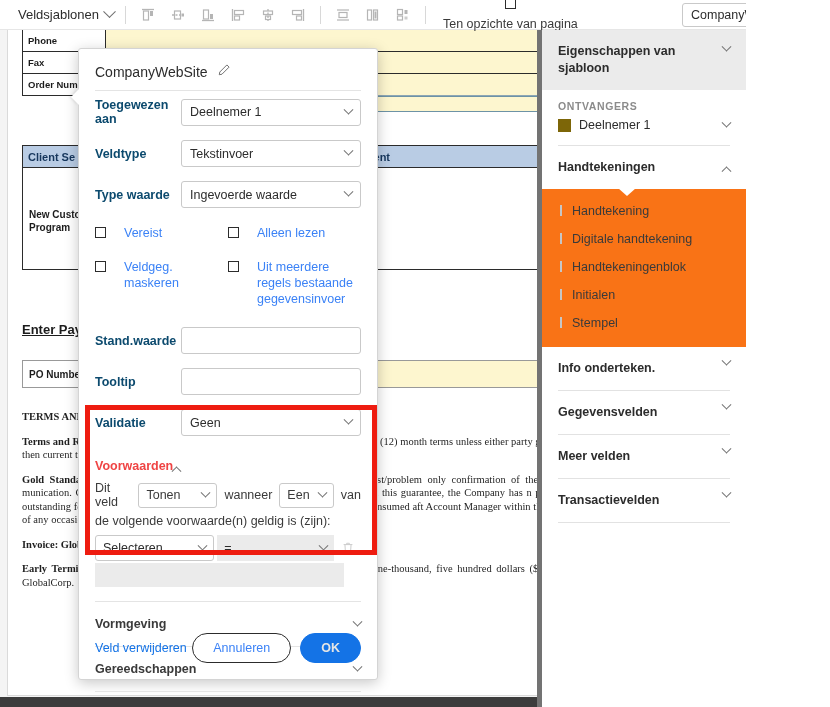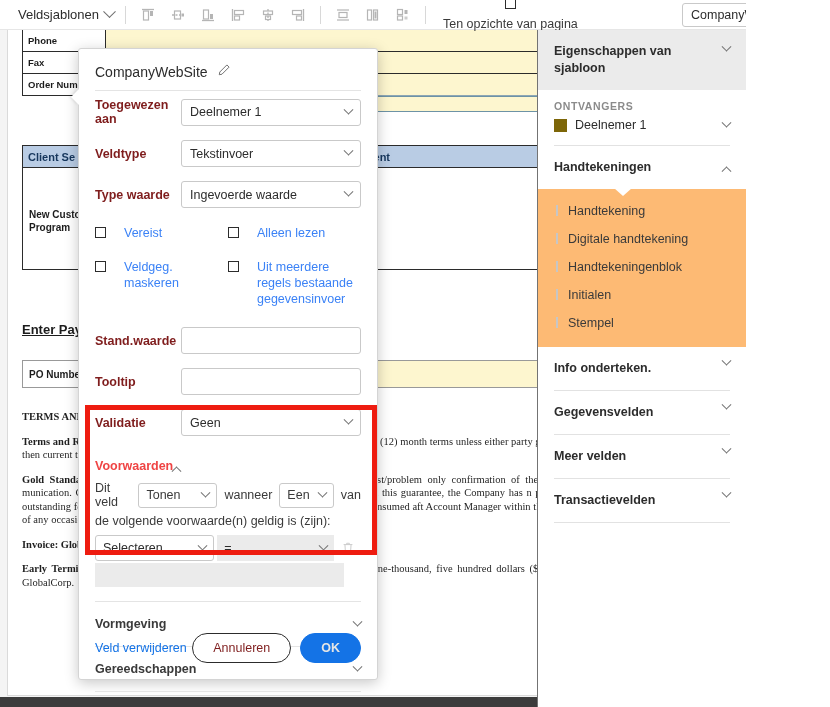--- a/index.html
+++ b/index.html
@@ -242,21 +242,21 @@
     border-left:4px solid transparent;border-right:4px solid transparent;
     border-bottom:5px solid #5a5a5a;
   }
 
   
   .rpanel {
     position: absolute;
     top: 30px; right: 0;
     width: 209px; height: 677px;
     background: #ffffff;
-    border-left: 1px solid #737373;
+    border-left: 5px solid #737373;
     z-index: 6;
     font-size: 12.5px;
   }
   .rp-section {
     padding: 13px 16px 13px 16px;
     display: flex; align-items: flex-start; justify-content: space-between;
     font-weight: bold; color: #2c2c2c;
     line-height: 17px;
     cursor: default;
   }
@@ -270,21 +270,21 @@
   .rp-recipient {
     padding: 3px 16px 13px 16px;
     display: flex; align-items: center; gap: 8px;
     color: #2c2c2c; font-size: 12.5px;
     justify-content: space-between;
   }
   .rp-recipient .left { display:flex; align-items:center; gap:8px; }
   .swatch {
     width: 13px; height: 13px; background: #7d6608; flex: none;
   }
-  .rp-list { background: #fdba74; padding: 8px 0 10px 0; position: relative; }
+  .rp-list { background: #f97316; padding: 8px 0 10px 0; position: relative; }
   .rp-item {
     padding: 7px 16px 7px 30px;
     color: #3a3a3a; font-size: 12.5px;
     position: relative; cursor: default;
   }
   .rp-item::before {
     content: "";
     position: absolute; left: 18px; top: 8px;
     width: 2px; height: 11px;
     background: #c6c6c6;
@@ -315,21 +315,21 @@
     padding: 14px 16px 10px 16px;
     font-size: 14px; color: #2c2c2c;
   }
   .dlg-hr { height: 1px; background: #e4e4e4; margin: 0 16px; }
 
   .row {
     display: flex; align-items: center;
     padding: 7px 16px;
     gap: 10px;
   }
-  .row .lbl { width: 76px; font-size: 12.5px; font-weight: bold; color: #7f1d1d; flex: none; }
+  .row .lbl { width: 76px; font-size: 12.5px; font-weight: bold; color: #0c4a6e; flex: none; }
   .ctrl {
     flex: 1; height: 27px;
     border: 1px solid #c9c9c9; border-radius: 3px;
     background: #fff;
     display: flex; align-items: center; justify-content: space-between;
     padding: 0 8px;
     font-size: 12.5px; color: #2c2c2c;
   }
   .ctrl.plain { justify-content: flex-start; }
 
@@ -418,21 +418,21 @@
   }
   .link-del {
     color: #1473e6; font-size: 12.5px; cursor: default;
   }
   .btns { display: flex; gap: 9px; }
   .btn {
     height: 30px; border-radius: 15px;
     display: flex; align-items: center; justify-content: center;
     padding: 0 20px; font-size: 12.5px;
   }
-  .btn.ghost { border: 1.6px solid #2c2c2c; color: #7f1d1d; background: #fff; }
+  .btn.ghost { border: 1.6px solid #2c2c2c; color: #3b82f6; background: #fff; }
   .btn.primary { background: #1473e6; color: #e5e5e5; border: 1.6px solid #1473e6; font-weight: bold;}
 
   .pencil { color: #6b6b6b; }
 
   .dlg-pointer {
     position: absolute;
     left: -8px; top: 40px;
     width: 0; height: 0;
     border-top: 8px solid transparent;
     border-bottom: 8px solid transparent;

